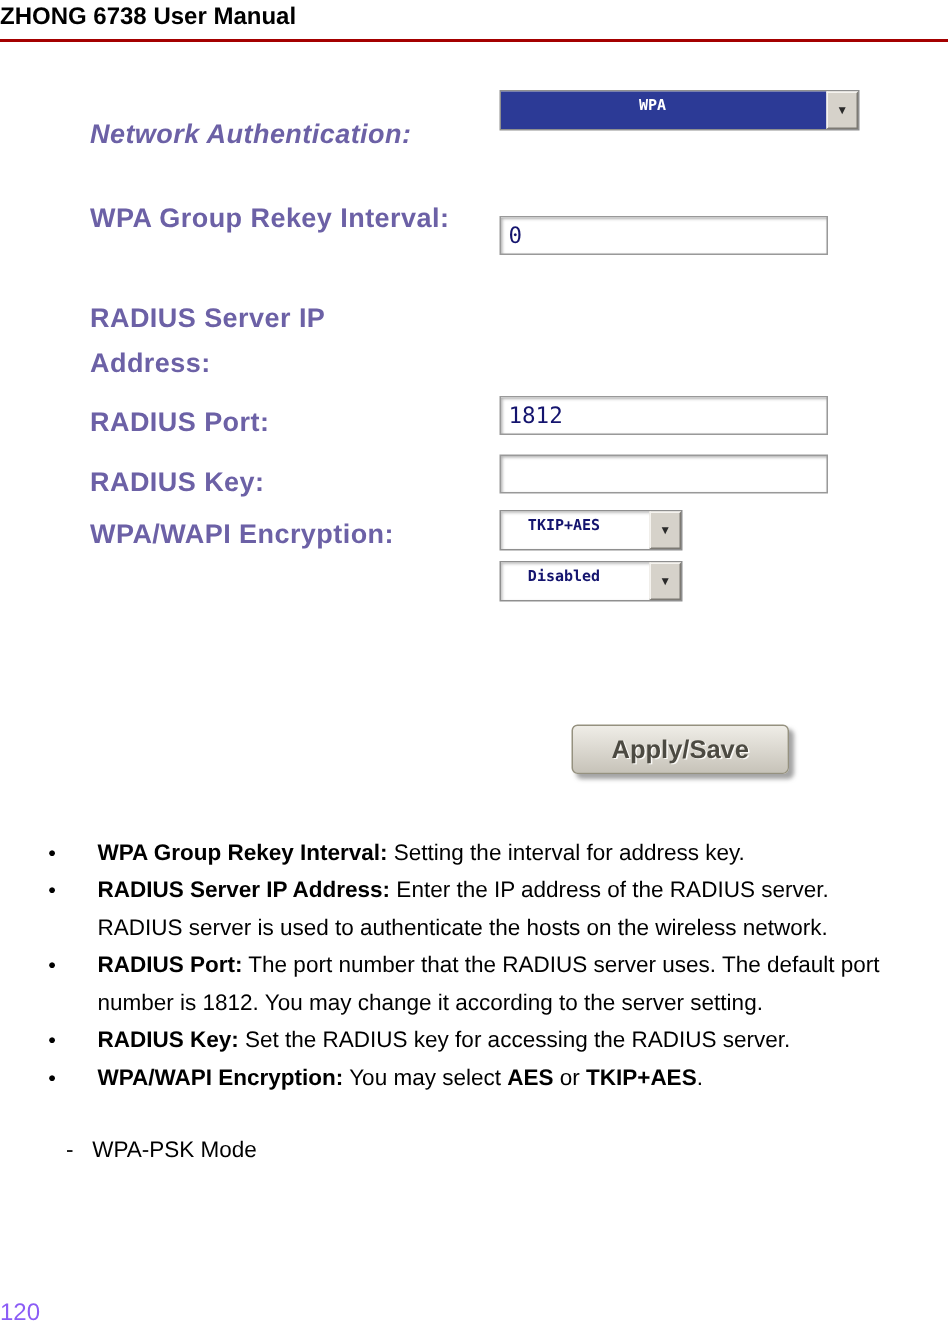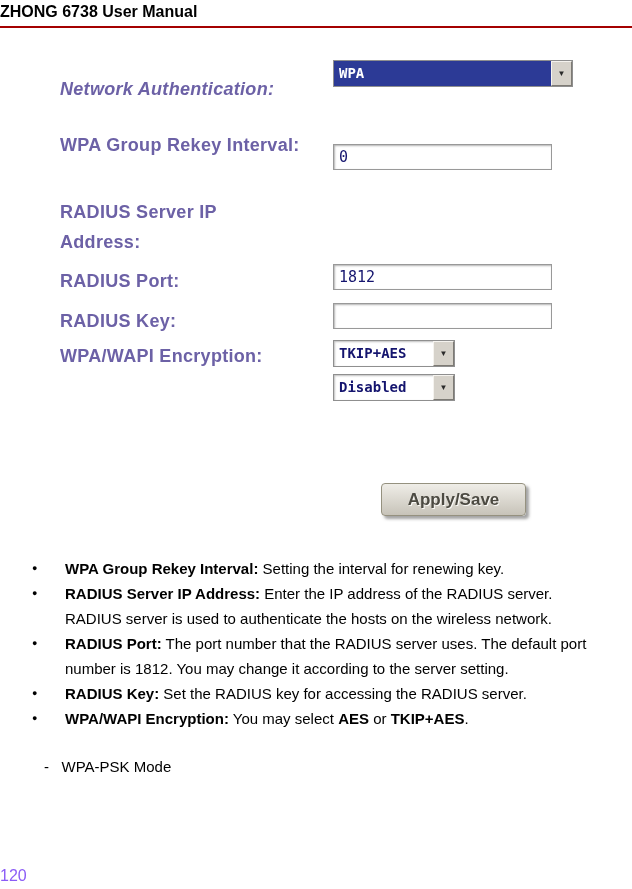--- a/index.html
+++ b/index.html
@@ -40,23 +40,24 @@
   .in-rsip { top:211px; }
   .in-port { top:264px; }
   .in-key  { top:303px; }
 
   .combo {
     position:absolute; left:333px; display:flex; align-items:stretch;
     border:1px solid #8f8f8f; box-shadow: inset 1px 1px 2px rgba(0,0,0,0.25);
     background:#fff; height:27px; box-sizing:border-box; cursor:default;
   }
   .combo .combo-value {
-    flex:1; font-family:"DejaVu Sans Mono", monospace; font-size:14px;
+    flex:1; font-family:"DejaVu Sans Mono", monospace; font-size:10px;
     font-weight:bold; color:#14146e; padding:4px 20px 0 5px; overflow:hidden;
     white-space:nowrap;
+    text-align:center;
   }
   .combo.navy .combo-value { background:#2c3a96; color:#ffffff; }
   .combo .arrow-btn {
     width:19px; background:#d6d2ca; display:flex; align-items:center;
     justify-content:center; font-size:8px; color:#2a2a2a;
     border:1px solid; border-color:#f5f3ef #7d7a74 #7d7a74 #f5f3ef;
   }
   .cb-net { top:60px;  width:240px; }
   .cb-wpa { top:340px; width:122px; }
   .cb-wep { top:374px; width:122px; }
@@ -124,21 +125,21 @@
     <span class="combo-value">Disabled</span>
     <span class="arrow-btn">▼</span>
   </div>
 
   <button class="apply-btn">Apply/Save</button>
 
   <div class="bullets">
 
     <div class="bullet">
       <span class="dot">●</span>
-      <span class="btext"><span class="lead">WPA Group Rekey Interval:</span><span> Setting the interval for renewing key.</span></span>
+      <span class="btext"><span class="lead">WPA Group Rekey Interval:</span><span> Setting the interval for address key.</span></span>
     </div>
 
     <div class="bullet">
       <span class="dot">●</span>
       <span class="btext"><span class="lead">RADIUS Server IP Address:</span><span> Enter the IP address of the RADIUS server. RADIUS server is used to authenticate the hosts on the wireless network.</span></span>
     </div>
 
     <div class="bullet">
       <span class="dot">●</span>
       <span class="btext"><span class="lead">RADIUS Port:</span><span> The port number that the RADIUS server uses. The default port number is 1812. You may change it according to the server setting.</span></span>

